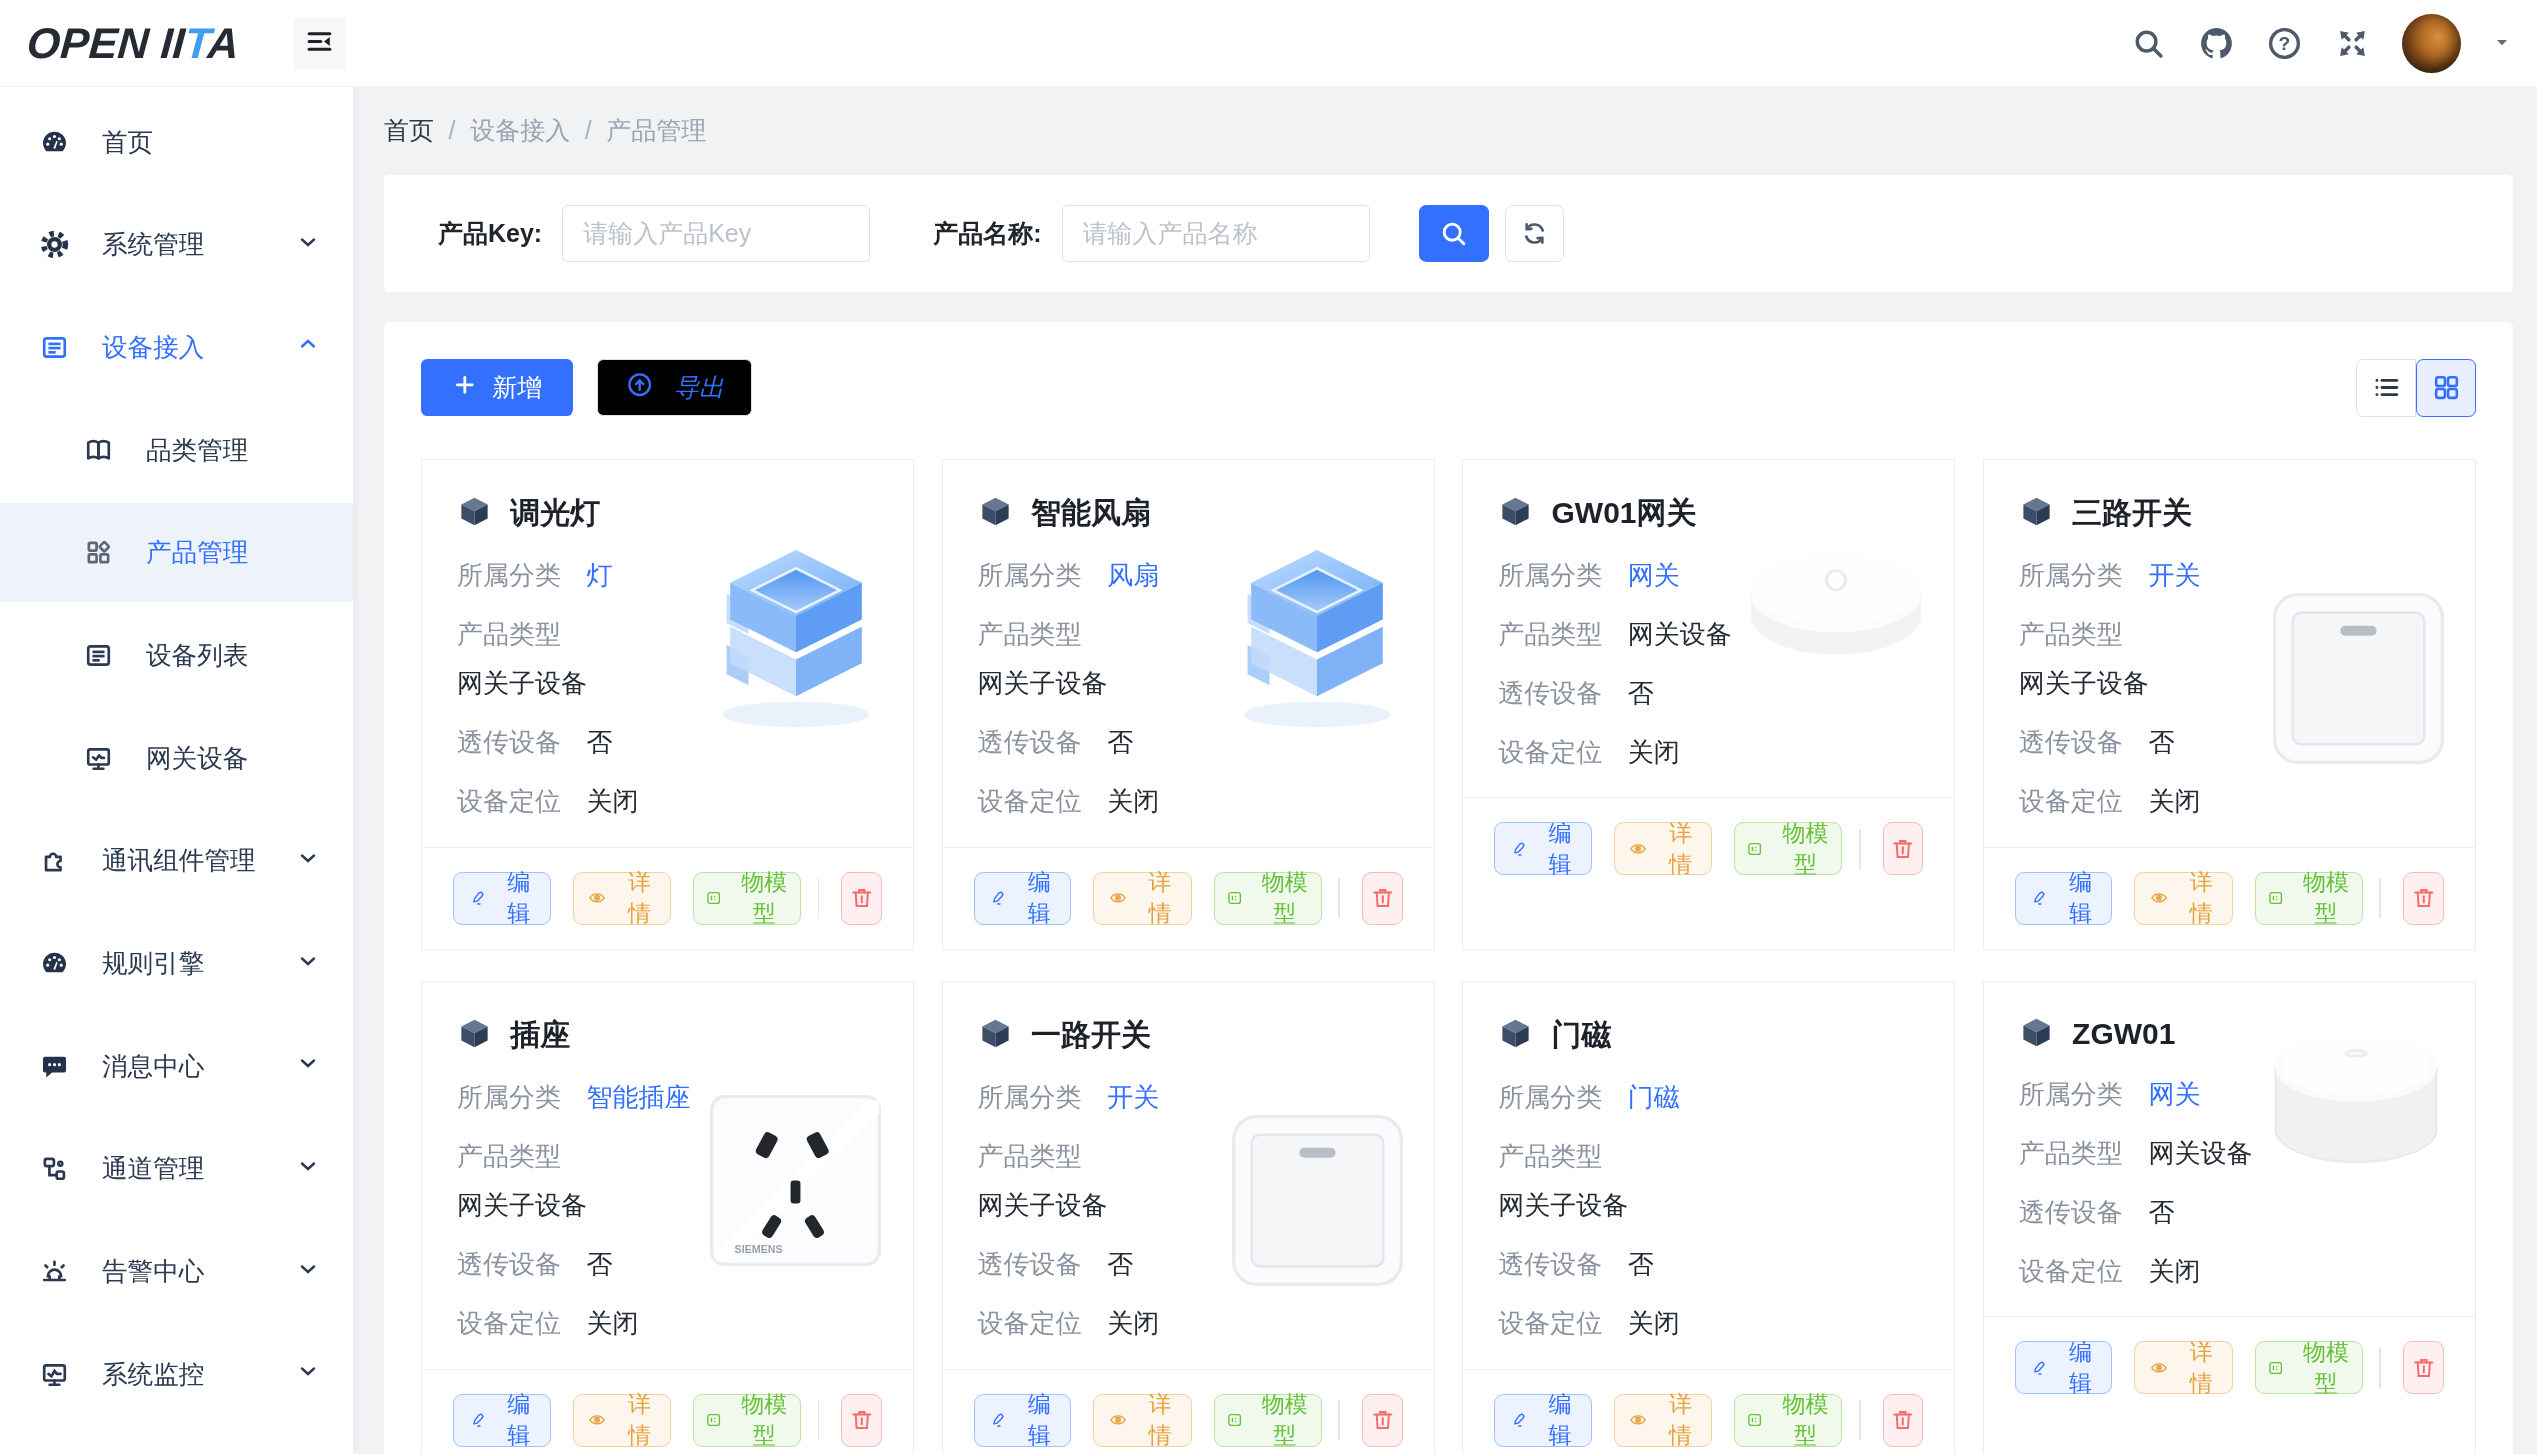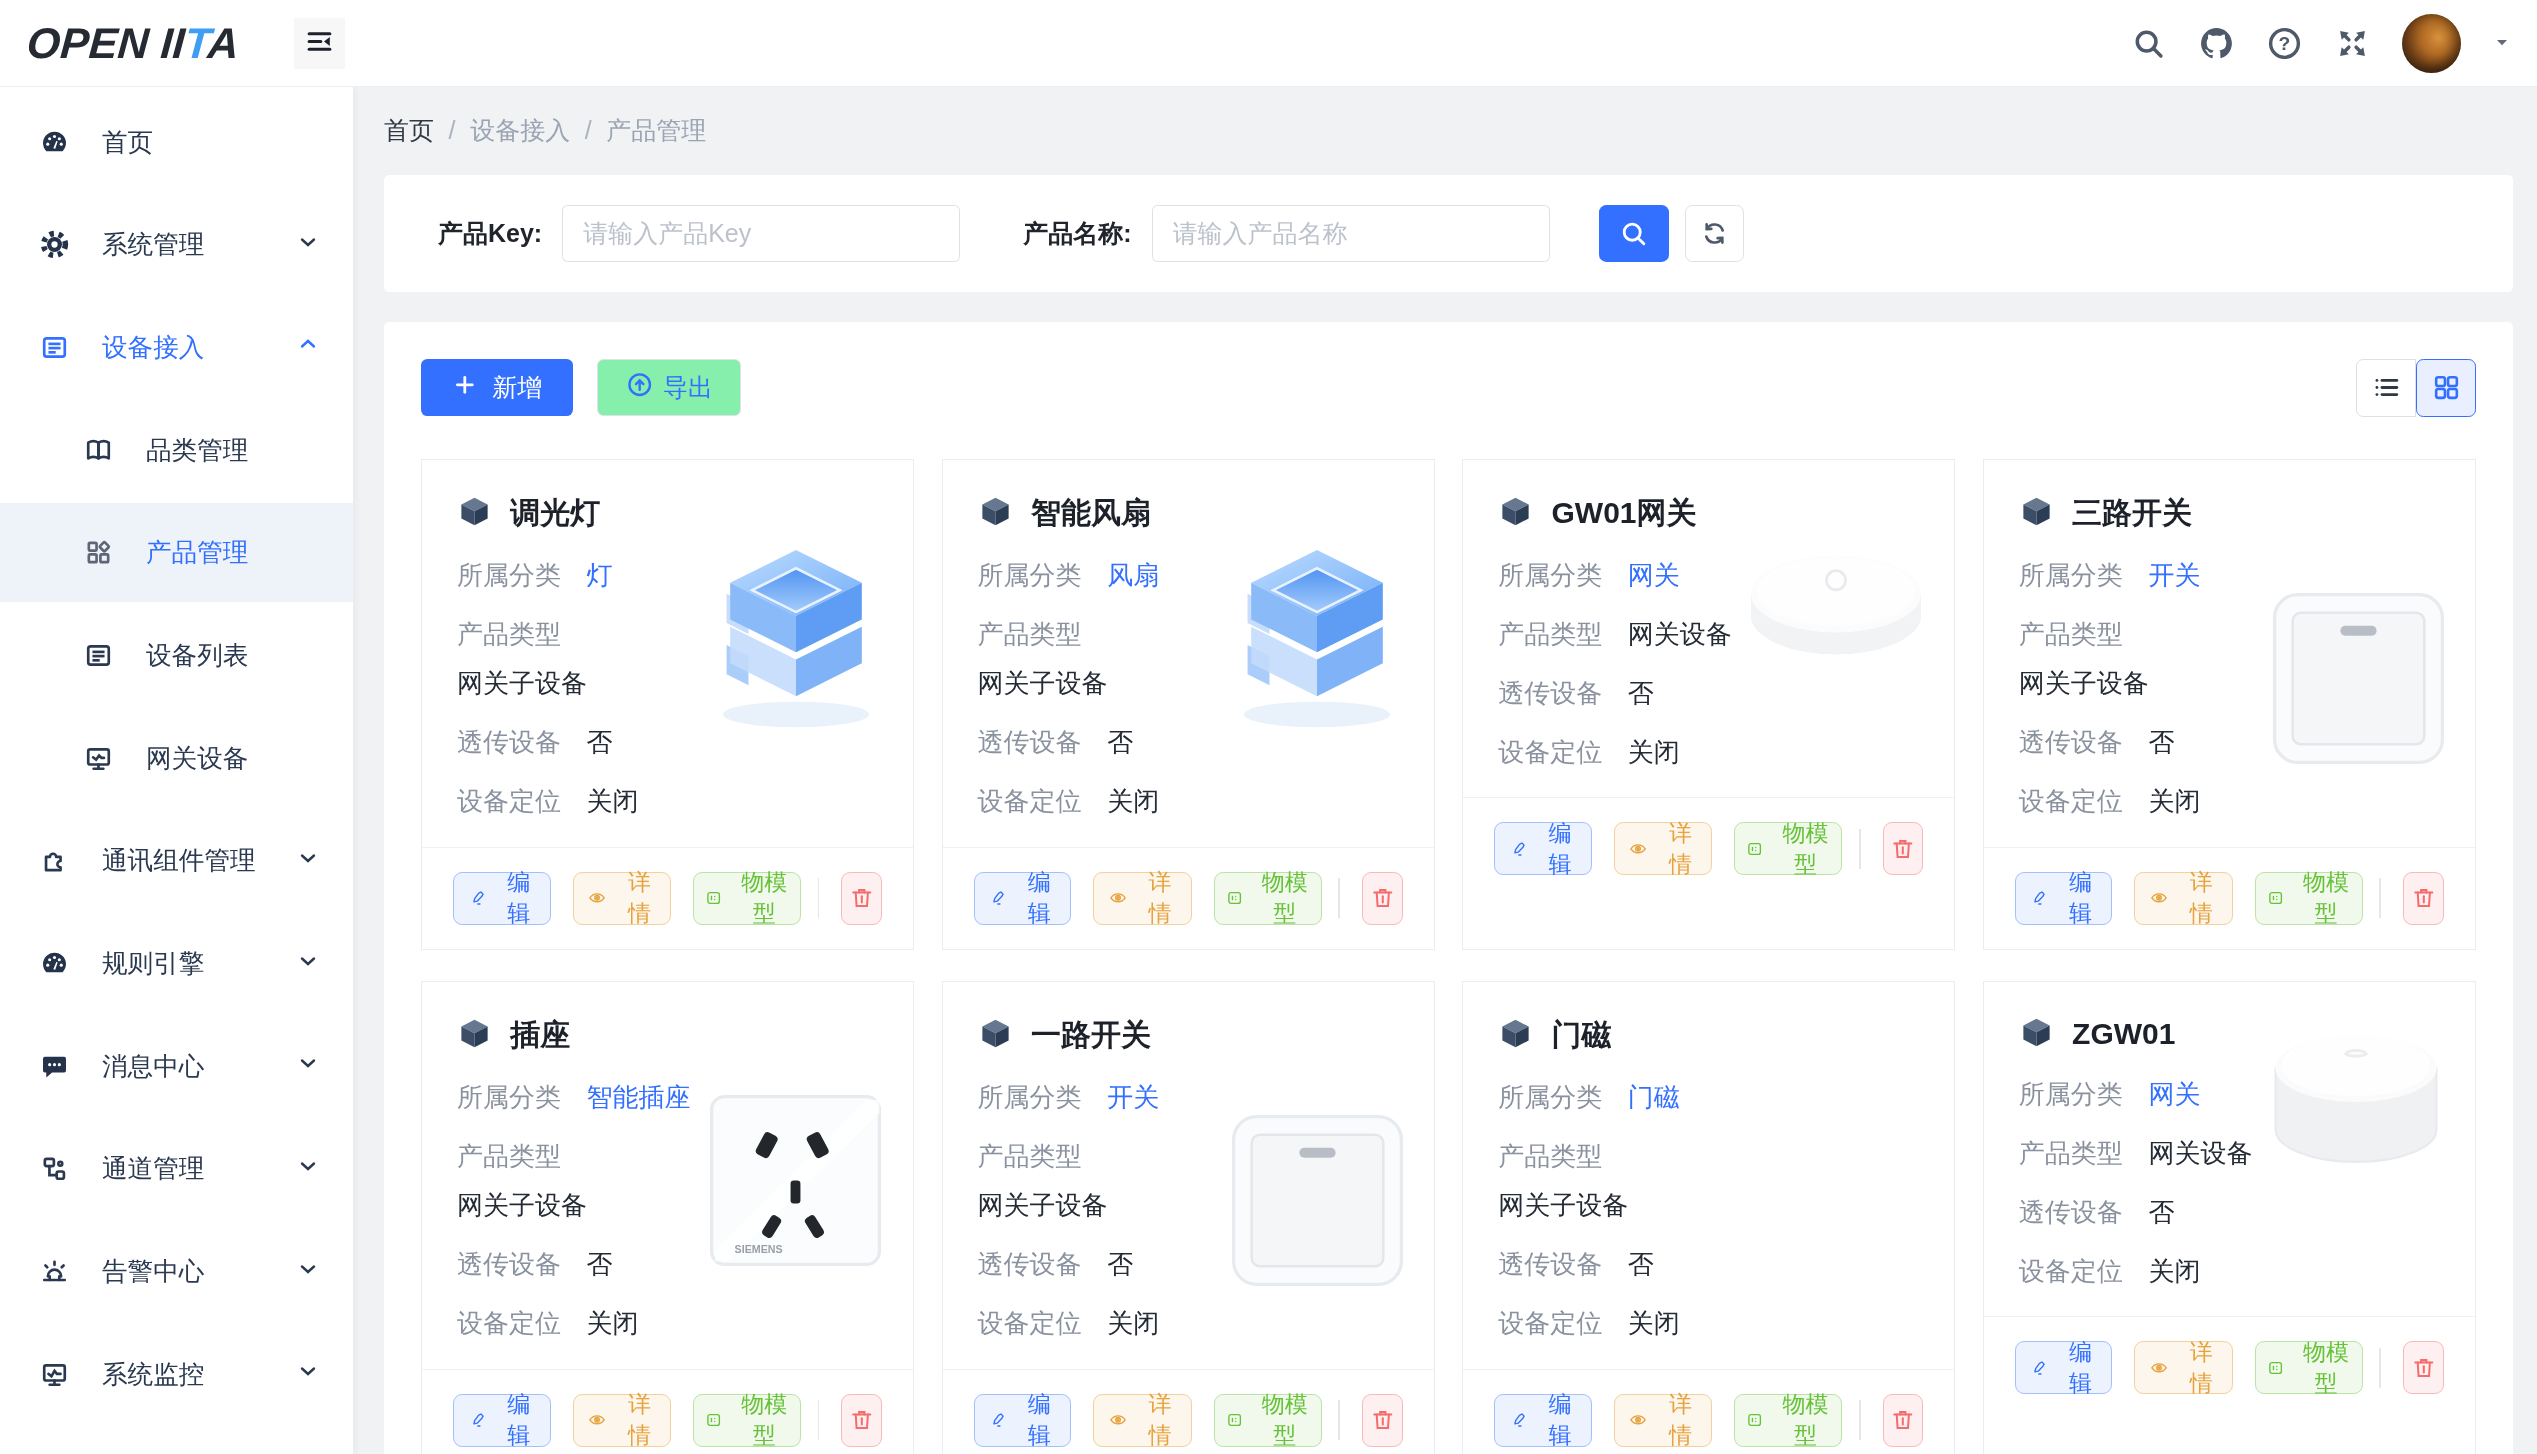--- a/index.html
+++ b/index.html
@@ -38,37 +38,37 @@
   .main { position:absolute; left:354px; top:87px; right:0; bottom:0; overflow:hidden;
     padding:0 24px 0 30px; }
   .breadcrumb { margin-top:27.4px; font-size:25px; display:flex; gap:14.6px; align-items:center; }
   .bc-home { color:#303845; cursor:pointer; }
   .bc-sep { color:#aab2bd; }
   .bc-link { color:#9aa4b2; cursor:pointer; }
 
   .panel { background:#fff; border-radius:5.5px; }
   .filter-panel { margin-top:27.4px; height:117px; display:flex; align-items:center; padding:0 35px; }
   .f-label { font-size:25px; font-weight:bold; color:#20252b; white-space:nowrap;margin-left:19px; }
-  .f-input { width:398px; height:57px; border:0.9px solid #dcdfe6; border-radius:5.5px;
+  .f-input { width:308px; height:57px; border:0.9px solid #dcdfe6; border-radius:5.5px;
     margin-left:20px; padding:0 20px; font-size:25px; color:#333;
     font-family:"Liberation Sans","DejaVu Sans",sans-serif; outline:none; }
   .f-input::placeholder { color:#bcc2cc; }
   .group2 { margin-left:63px; }
   .search-btn { margin-left:49px; width:70px; height:57px; background:#3370ff; border:none;
     border-radius:7.3px; display:flex; align-items:center; justify-content:center; cursor:pointer; }
   .refresh-btn { margin-left:16.5px; width:59px; height:57px; background:#fff; border:0.9px solid #dfe2e8;
     border-radius:7.3px; display:flex; align-items:center; justify-content:center; color:#4e5969; cursor:pointer; }
 
   .content-panel { margin-top:30px; padding:37px; min-height:1107px; }
   .toolbar { display:flex; align-items:center; }
   .add-btn { height:57px; padding:0 31px; background:#3370ff; color:#fff; font-size:25px;
     border:none; border-radius:6.4px; display:inline-flex; align-items:center; gap:14.6px; cursor:pointer; }
-  .export-btn { height:57px; margin-left:24px; padding:0 27.4px; background:#86efac; color:#3370ff;
+  .export-btn { height:57px; margin-left:24px; padding:0 27.4px; background:#000000; color:#3370ff;
     font-size:25px; border:0.9px solid #dfe2e8; border-radius:6.4px; display:inline-flex;
-    align-items:center; gap:10px; cursor:pointer; }
+    align-items:center; gap:21px; cursor:pointer;font-style:italic; }
   .view-toggle { margin-left:auto; display:flex; }
   .vt-btn { width:60px; height:58px; background:#fff; border:0.9px solid #dcdfe6;
     display:flex; align-items:center; justify-content:center; cursor:pointer; color:#303845; }
   .vt-btn.first { border-radius:7.3px 0 0 7.3px; }
   .vt-btn.active { background:#e9efff; border:1.8px solid #3370ff; border-radius:7.3px; color:#3370ff; }
 
   
   .grid { margin-top:42px; display:grid; grid-template-columns:repeat(4,1fr); gap:31px 27.4px; }
   .card { border:1.8px solid #e9ecf0; border-radius:0; background:#fff; display:flex;
     flex-direction:column; position:relative; min-height:462px; }

